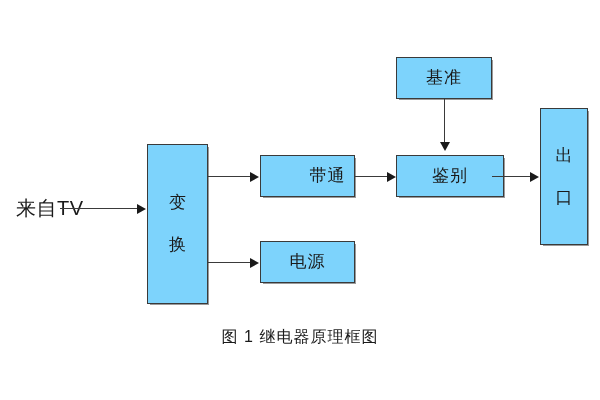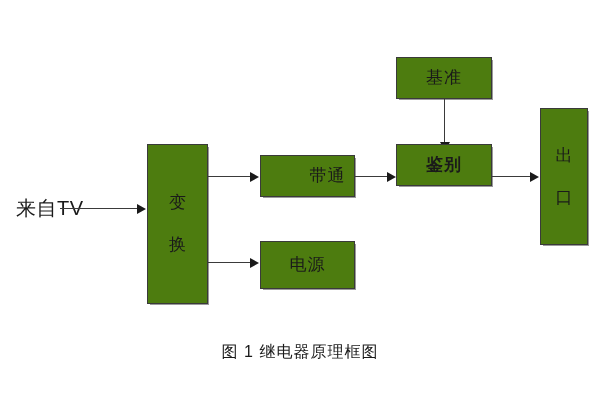--- a/index.html
+++ b/index.html
@@ -20,21 +20,21 @@
     width: 600px;
     height: 400px;
     background: #ffffff;
   }
 
   
   .box {
     position: absolute;
     box-sizing: border-box;
     border: 1.5px solid #3a3a3a;
-    background: #4d7c0f;
+    background: #7dd3fc;
     box-shadow: 2px 2px 0 -1px #9a9a9a;
     display: flex;
     align-items: center;
     justify-content: center;
   }
   .box .box-label {
     font-size: 17px;
     line-height: 1.05;
     letter-spacing: 1px;
     color: #1a1a1a;
@@ -45,23 +45,23 @@
   .box.vertical .box-label {
     writing-mode: horizontal-tb;
     font-size: 17px;
     line-height: 2.45;
     letter-spacing: 0;
   }
 
   
   #box-transform { left: 147px; top: 144px; width: 61px;  height: 160px; }
   #box-bandpass  { left: 260px; top: 155px; width: 95px;  height: 42px; padding-left: 40px;  }
-  #box-power     { left: 260px; top: 241px; width: 95px;  height: 48px;  }
+  #box-power     { left: 260px; top: 241px; width: 95px;  height: 42px;  }
   #box-reference { left: 396px; top: 57px;  width: 96px;  height: 42px;  }
-  #box-discrim   { left: 396px; top: 144px; width: 96px;  height: 42px; font-weight: bold;  }
+  #box-discrim   { left: 396px; top: 155px; width: 108px;  height: 42px;  }
   #box-output    { left: 540px; top: 108px; width: 48px;  height: 137px; }
 
   
   #input-label {
     position: absolute;
     left: 16px;
     top: 193px;
     width: 96px;
     font-size: 20px;
     line-height: 30px;
@@ -117,21 +117,21 @@
   #conn-rf-di-arrow { left: 439.5px; top: 142px; }
 
   
   #conn-di-ot-line  { left: 492px; top: 176px; width: 39px; }
   #conn-di-ot-arrow { left: 530px; top: 171.5px; }
 
   
   #caption {
     position: absolute;
     left: 0;
-    top: 342px;
+    top: 327px;
     width: 600px;
     text-align: center;
     font-size: 16px;
     letter-spacing: 1px;
     color: #1a1a1a;
   }
 </style>
 </head>
 <body>
 

